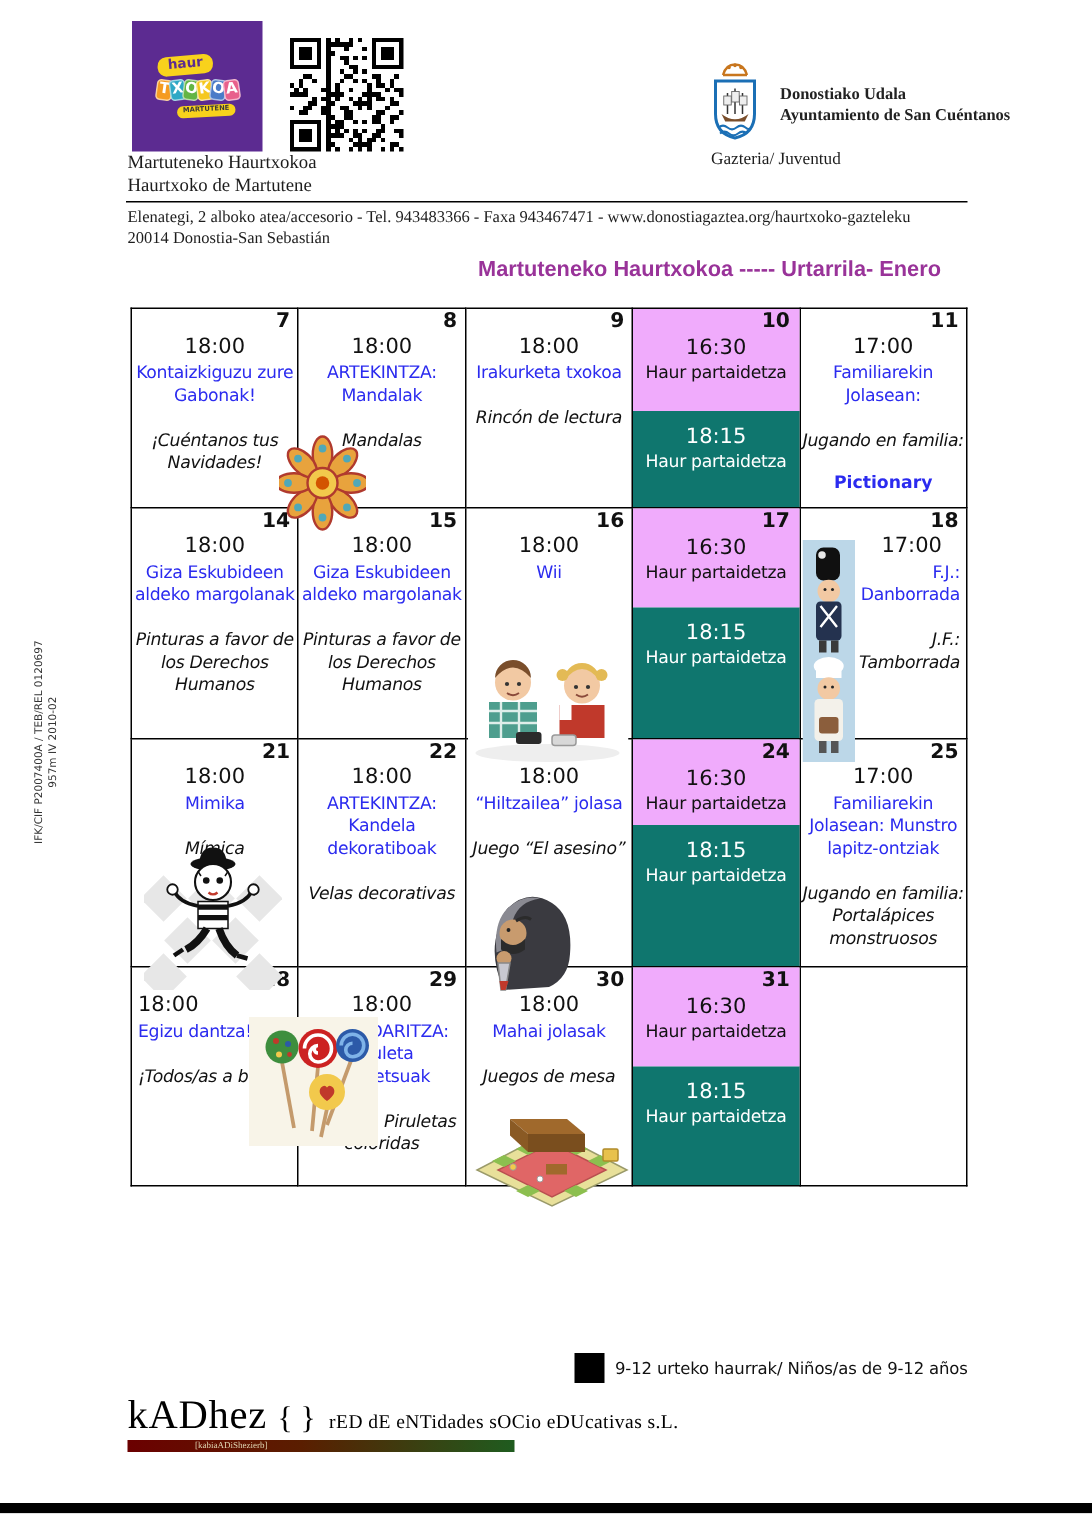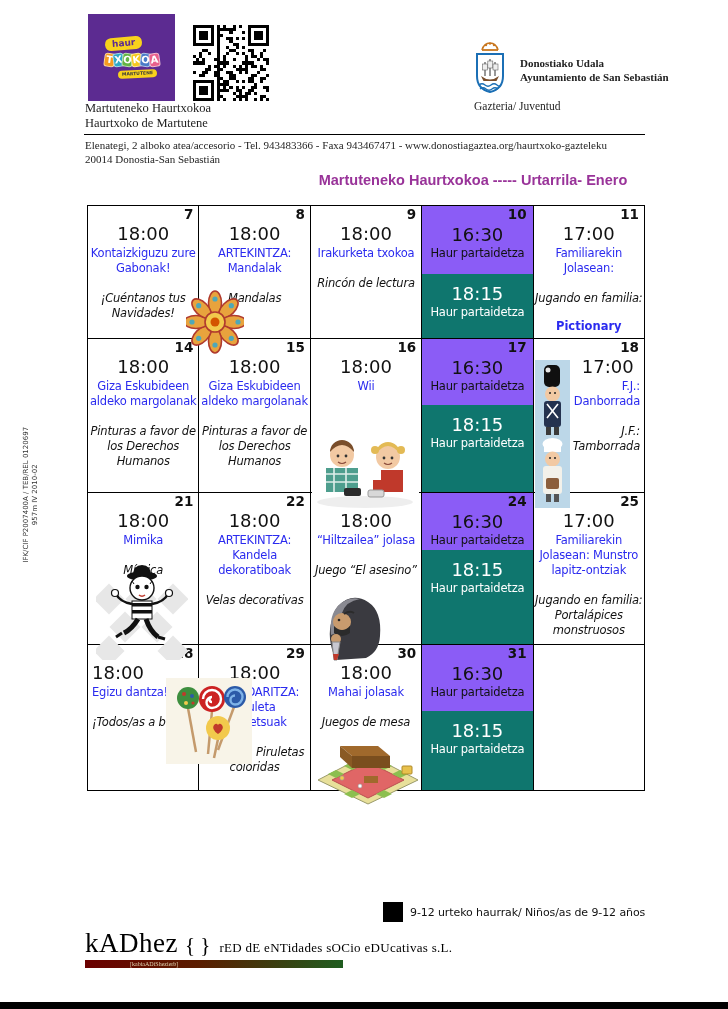--- a/index.html
+++ b/index.html
@@ -46,32 +46,32 @@
   .calendar th, .calendar td { border:1.5px solid #000; }
   .calendar th { height:20px; font-size:13px; font-weight:bold; text-align:center; padding:1px 0 2px;
                  letter-spacing:.3px; background:#fff; }
   .calendar td { vertical-align:top; }
   .cell { position:relative; text-align:center; font-size:11.5px; padding:0 1px; }
   tr.r1 .cell { height:133px; } tr.r2 .cell { height:154px; }
   tr.r3 .cell { height:152px; } tr.r4 .cell { height:146px; }
   .cell > div { position:relative; z-index:3; }
   .cell div:empty { display:none; }
   .daynum { text-align:right; font-weight:bold; font-size:13.5px; padding:1px 4px 0 0; line-height:1.1; }
-  .time { font-size:18px; margin-top:1px; }
+  .time { font-size:14px; margin-top:1px; }
   .eu { color:#2B2BEF; margin-top:2px; line-height:1.3; letter-spacing:-.2px; }
   .es { font-style:italic; margin-top:15px; line-height:1.3; letter-spacing:-.2px; }
   .extra { color:#2B2BEF; font-weight:bold; margin-top:13px; }
   .align-left .time, .align-left .eu, .align-left .es { text-align:left; padding-left:3px; }
   .align-right .time { padding-left:38px; }
   .align-right .eu, .align-right .es { padding-left:20px; text-align:right; padding-right:3px; }
 
   .slot-cell { padding:0; }
   .slot-wrap { height:100%; display:flex; flex-direction:column; }
   .slot { width:100%; padding:0 2px; text-align:center; }
-  .slot.gray { background:#8b5cf6; color:#111; }
+  .slot.gray { background:#f0abfc; color:#111; }
   .slot.black { background:#0f766e; color:#fff; flex:1; }
   .slot .time { margin-top:2px; }
   .slot.black .time { margin-top:9px; }
   .slot-label { font-size:11.5px; letter-spacing:-.2px; margin-top:1px; }
 
   
   .pic { position:absolute; z-index:2; }
   .pic svg { width:100%; height:100%; display:block; }
   .pic-mandala  { left:186px; top:289px; width:58px;  height:66px; }
   .pic-wii      { left:312px; top:428px; width:107px; height:82px; }
@@ -331,21 +331,21 @@
       <rect x="14.8" y="21" width="5" height="7" fill="#eee" stroke="#666" stroke-width=".6"></rect>
       <rect x="20" y="24" width="5" height="6" fill="#eee" stroke="#666" stroke-width=".6"></rect>
       <path d="M8 36 q9 7 18 0 l-2.5 5 h-13 z" fill="#7A4E2B"></path>
       <path d="M6 45 q3-2.5 6 0 q3 2.5 6 0 q3-2.5 6 0 q2 1.8 4 .5" fill="none" stroke="#1B6FB5" stroke-width="1.3"></path>
       <path d="M7 49 q3-2.5 6 0 q3 2.5 6 0 q3-2.5 6 0" fill="none" stroke="#1B6FB5" stroke-width="1.3"></path>
     </svg>
   </div>
 
   <div class="cityhall">
     <div>Donostiako Udala</div>
-    <div>Ayuntamiento de San Sebastián</div>
+    <div>Ayuntamiento de San Cuéntanos</div>
   </div>
   <div class="department">Gazteria/ Juventud</div>
 
   <div class="header-rule"></div>
 
   <div class="address">
     <div>Elenategi, 2 alboko atea/accesorio - Tel.  943483366 - Faxa 943467471 - www.donostiagaztea.org/haurtxoko-gazteleku</div>
     <div>20014 Donostia-San Sebastián</div>
   </div>
 

